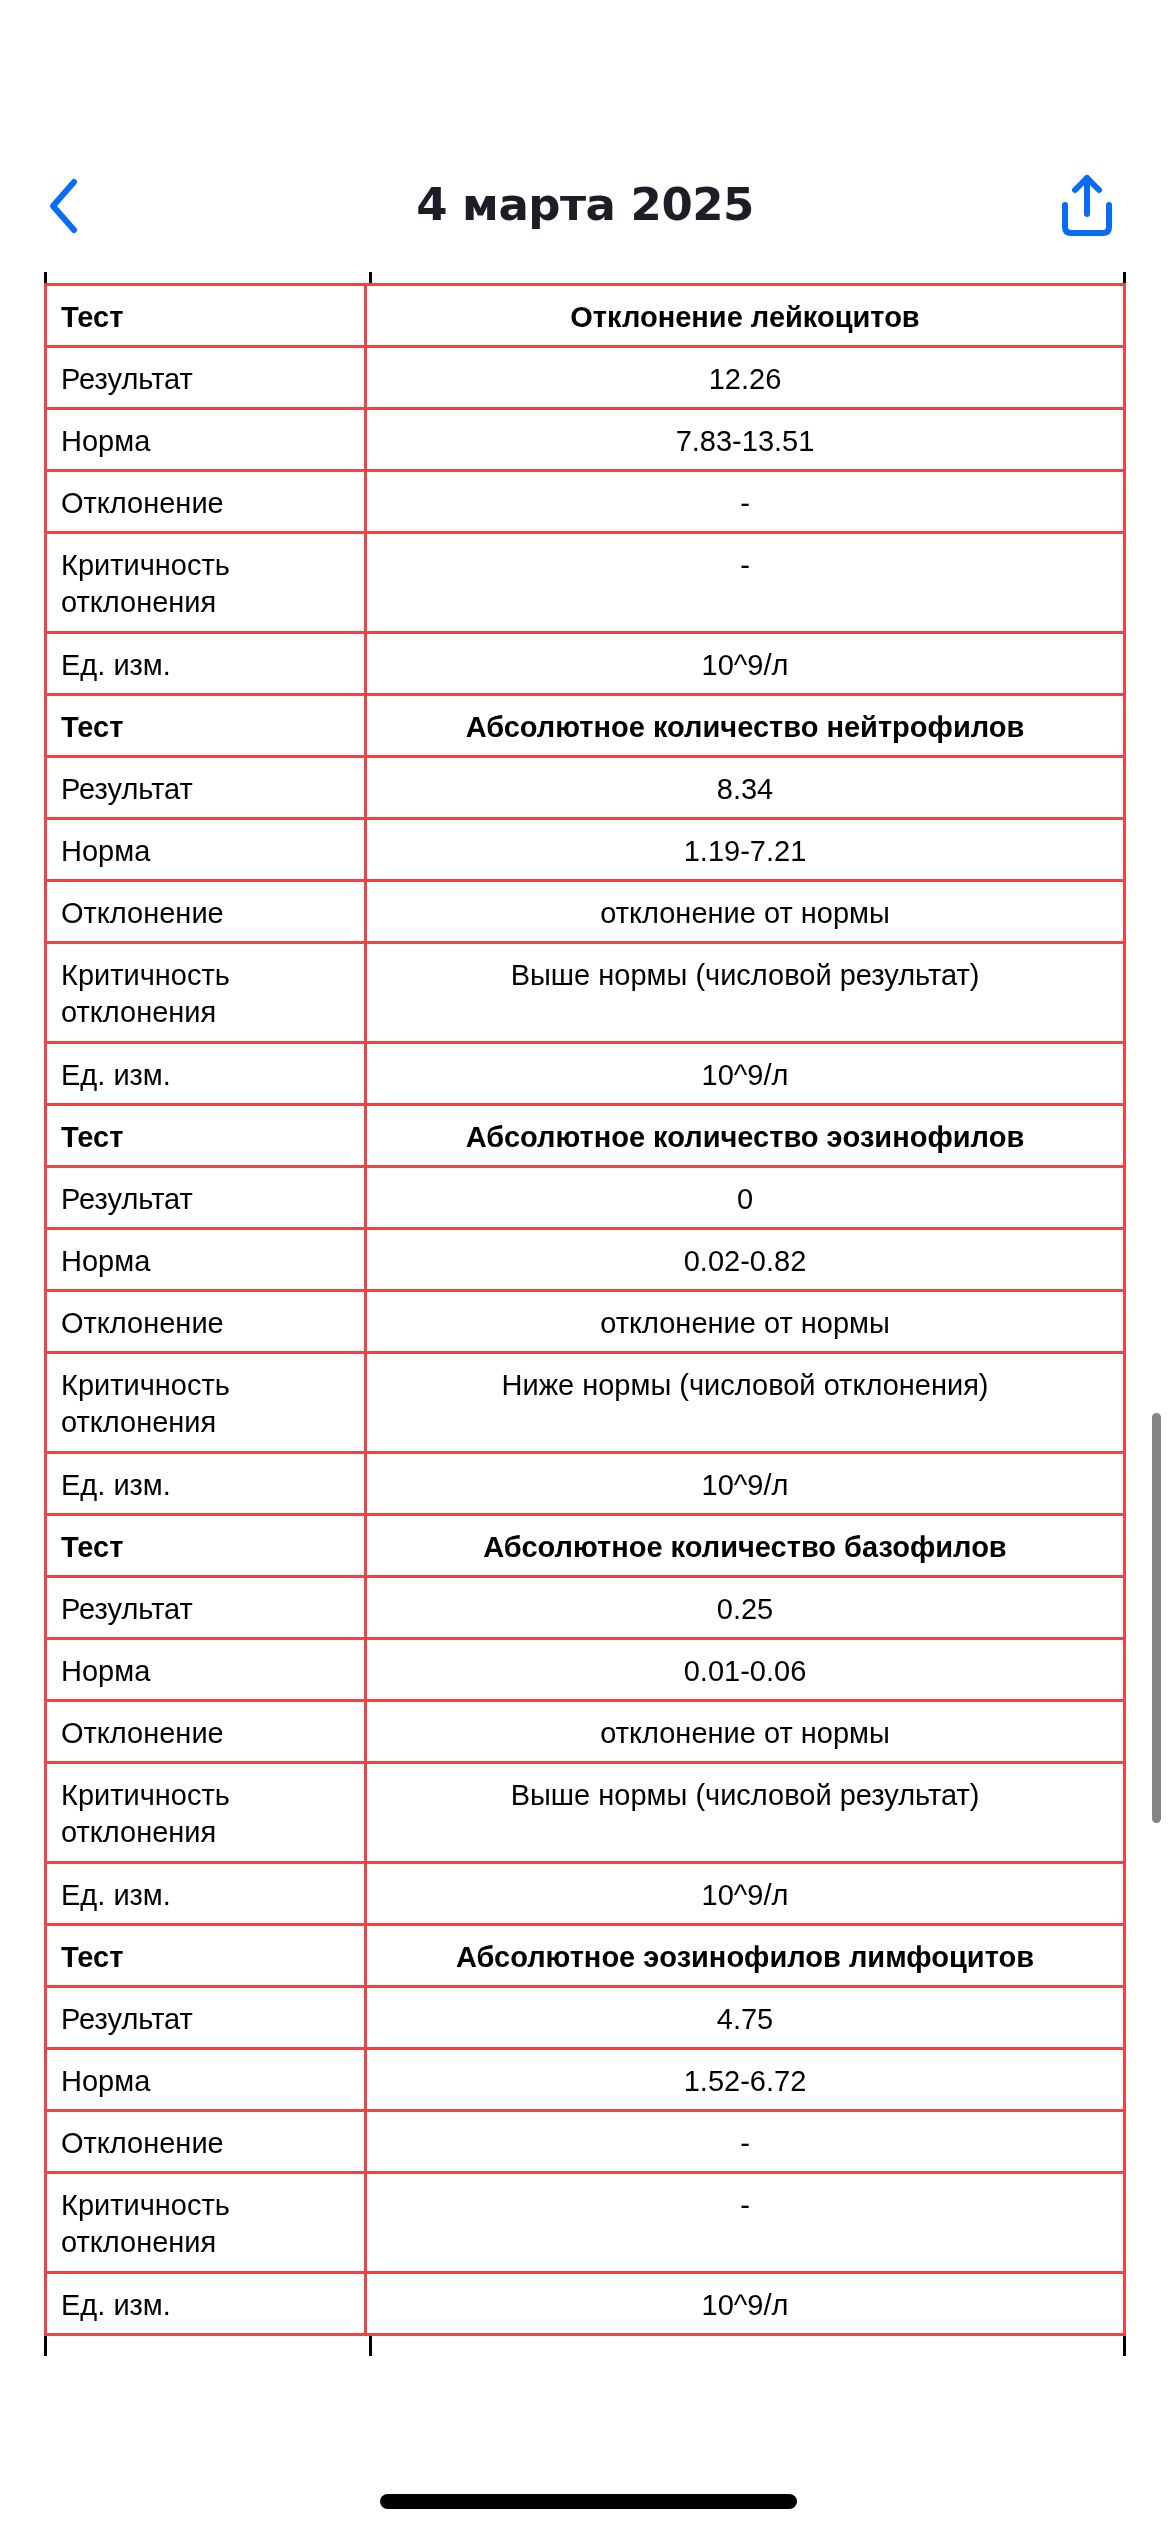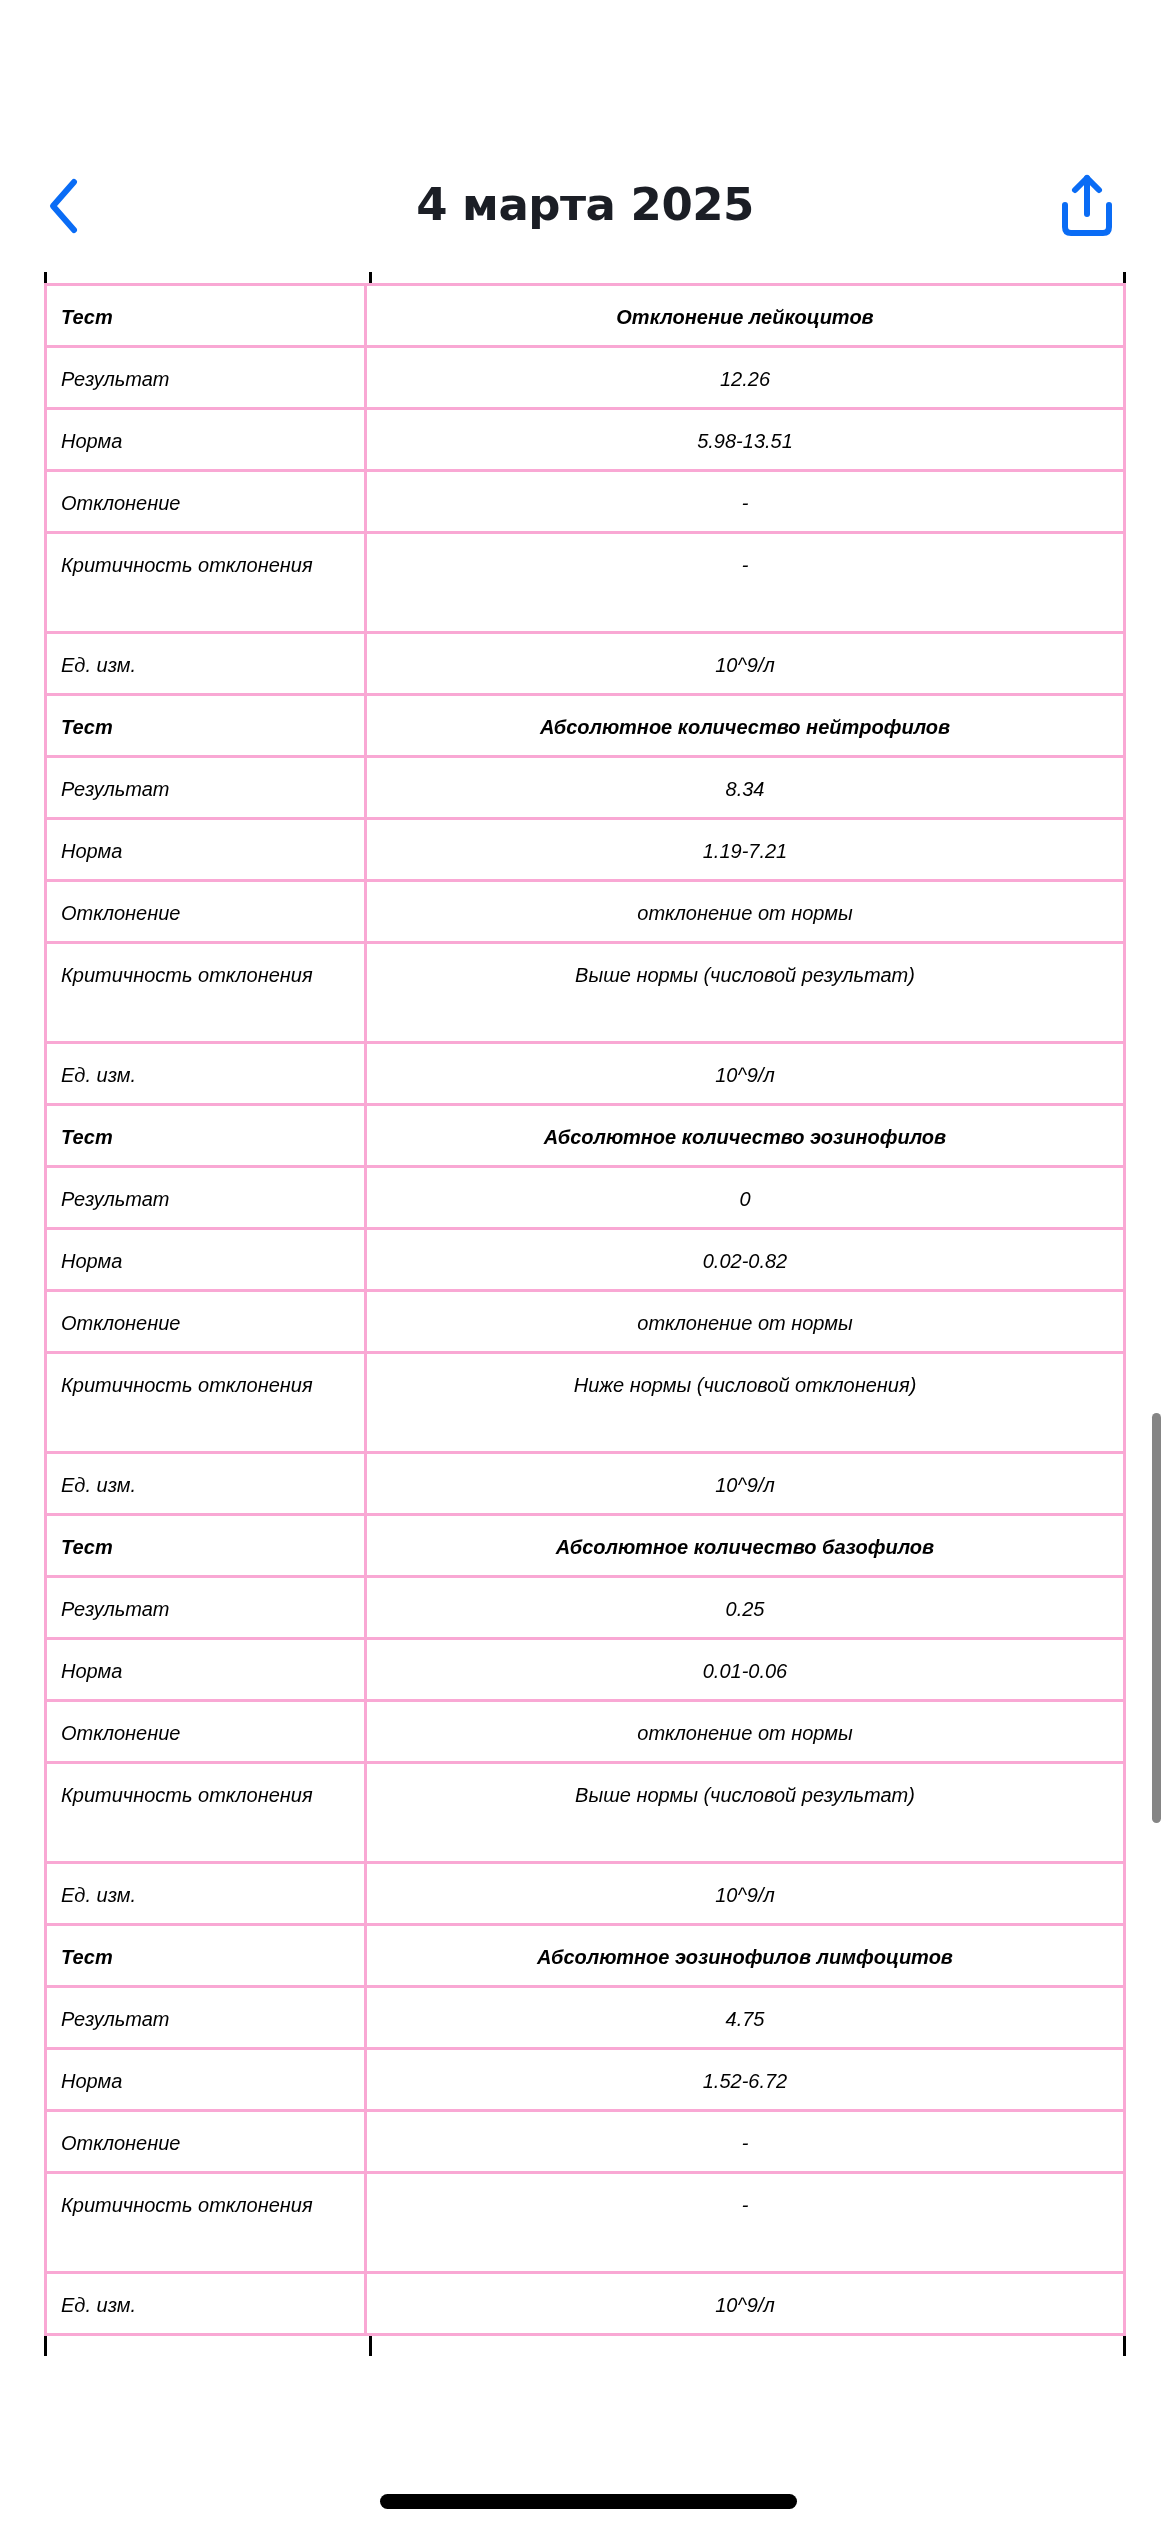--- a/index.html
+++ b/index.html
@@ -68,26 +68,25 @@
     top: 0; bottom: 0;
     width: 0;
     border-left: 3px solid #000;
   }
   table.results {
     border-collapse: collapse;
     width: 1082px;
     table-layout: fixed;
   }
   table.results td {
-    border: 3px solid #f9a8d4;
-    font-size: 20px;
+    border: 3px solid #ef4444;
+    font-size: 29px;
     line-height: 37px;
     vertical-align: top;
     padding: 0;
-    font-style: italic;
   }
   table.results td.label {
     width: 320px;
     padding: 13px 14px 0 14px;
     text-align: left;
   }
   table.results td.value {
     text-align: center;
     padding: 13px 10px 0 10px;
   }
@@ -155,21 +154,21 @@
       <tr class="std header-row">
         <td class="label">Тест</td>
         <td class="value">Отклонение лейкоцитов</td>
       </tr>
       <tr class="std">
         <td class="label">Результат</td>
         <td class="value">12.26</td>
       </tr>
       <tr class="std">
         <td class="label">Норма</td>
-        <td class="value">5.98-13.51</td>
+        <td class="value">7.83-13.51</td>
       </tr>
       <tr class="std">
         <td class="label">Отклонение</td>
         <td class="value">-</td>
       </tr>
       <tr class="crit">
         <td class="label">Критичность отклонения</td>
         <td class="value">-</td>
       </tr>
       <tr class="std">

